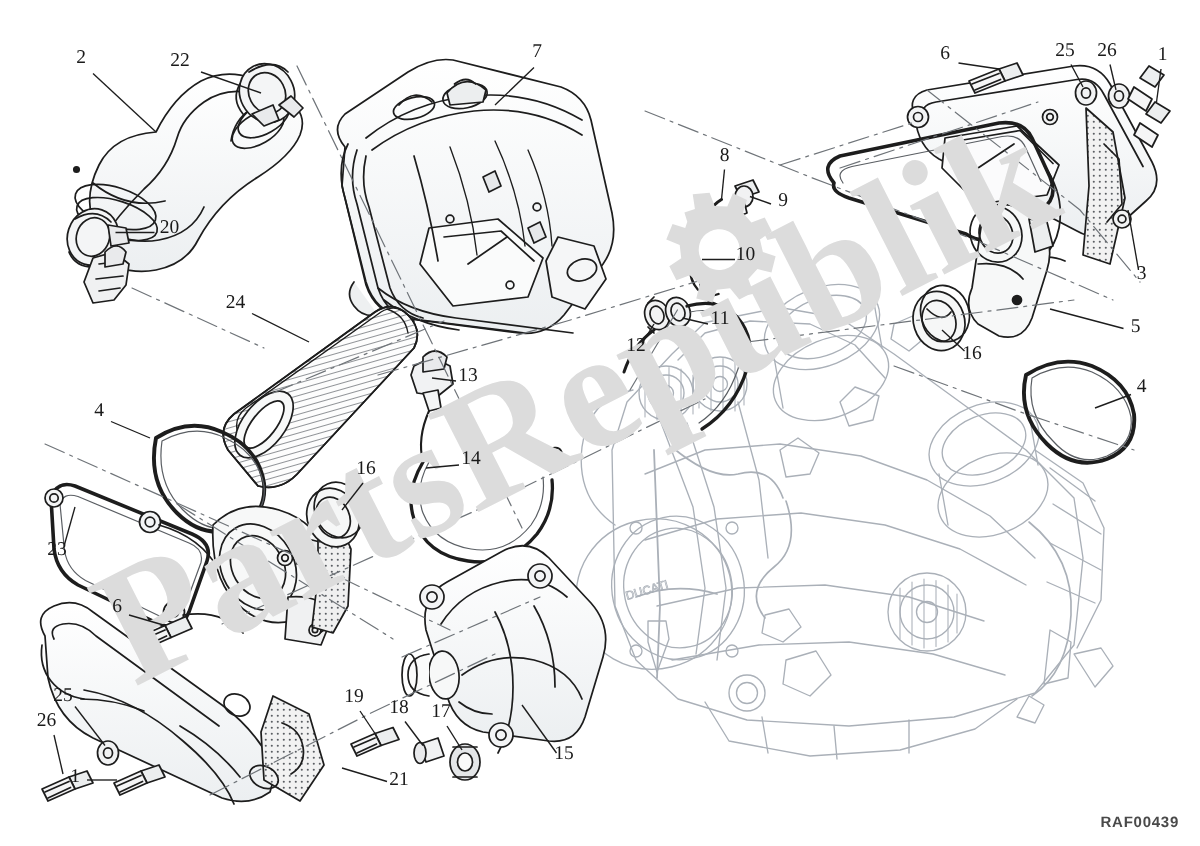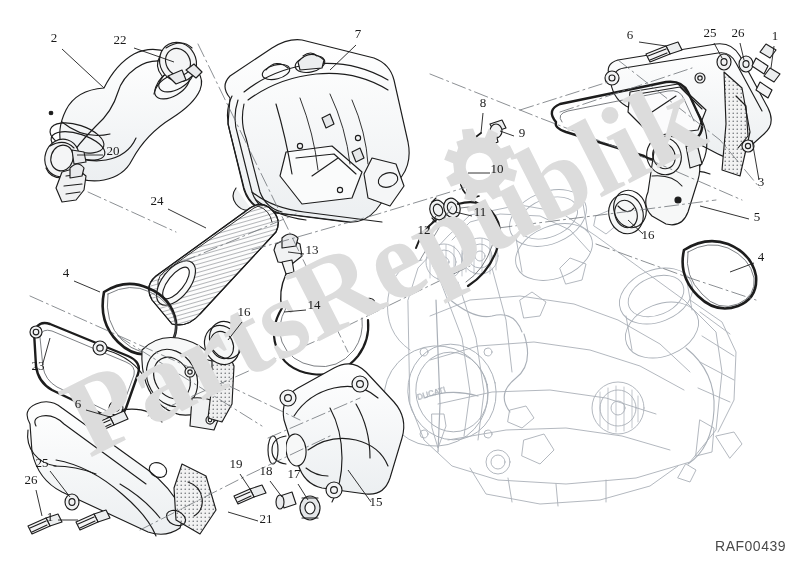--- a/index.html
+++ b/index.html
@@ -3,21 +3,21 @@
 <meta charset="utf-8">
 <title>Parts Diagram</title>
 <style>
   html,body{margin:0;padding:0;background:#ffffff;}
   body{width:800px;height:564px;overflow:hidden;
        font-family:"Liberation Serif", serif;}
   #stage{position:relative;width:800px;height:564px;background:#fff;}
   svg.layer{position:absolute;left:0;top:0;width:800px;height:564px;}
   #wm{position:absolute;left:0;top:0;width:800px;height:564px;pointer-events:none;}
   .code{position:absolute;right:14px;bottom:10px;font-family:"Liberation Sans",sans-serif;
-        font-size:14px;letter-spacing:.5px;color:#4a4a4a;}
+        font-size:10px;letter-spacing:.5px;color:#4a4a4a;font-weight:bold;}
   .lbl{font-family:"Liberation Serif",serif;font-size:13px;fill:#1a1a1a;}
 </style>
 </head>
 <body>
 
 <div id="stage">
 
   <svg class="layer" viewBox="0 0 800 564">
     <g fill="none" stroke="#aab0b8" stroke-width="0.9" stroke-linejoin="round" stroke-linecap="round">
 

